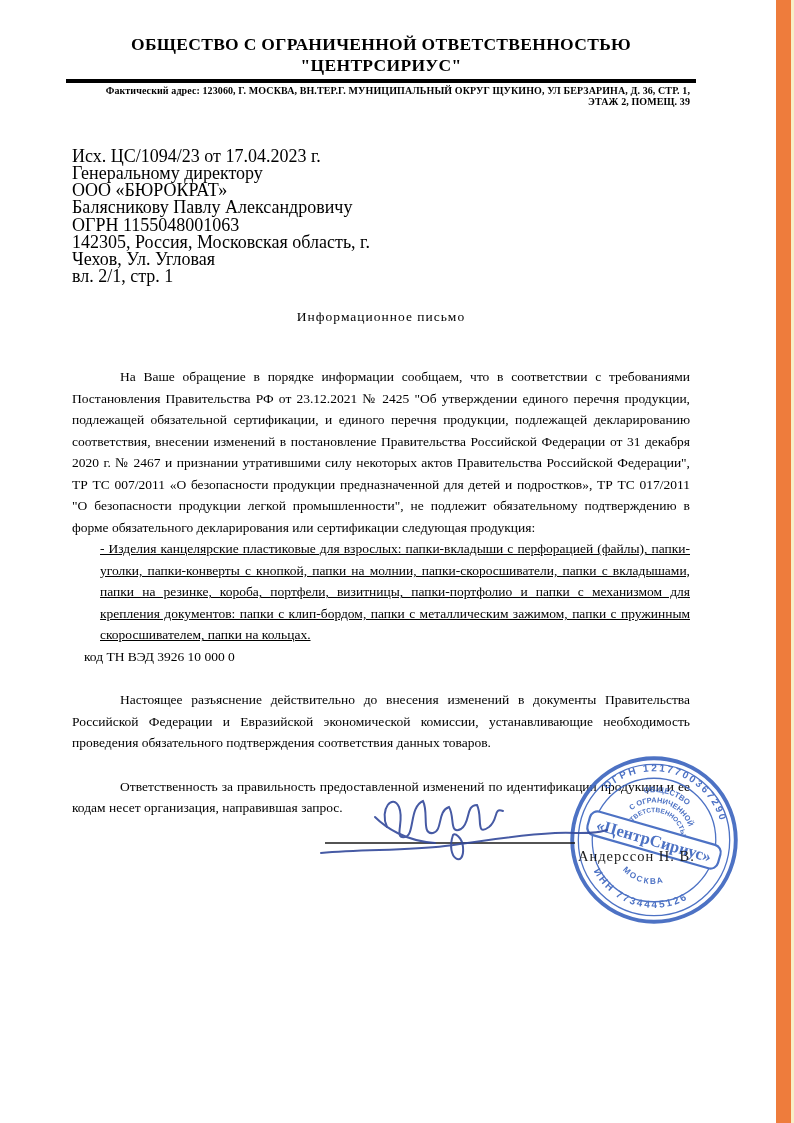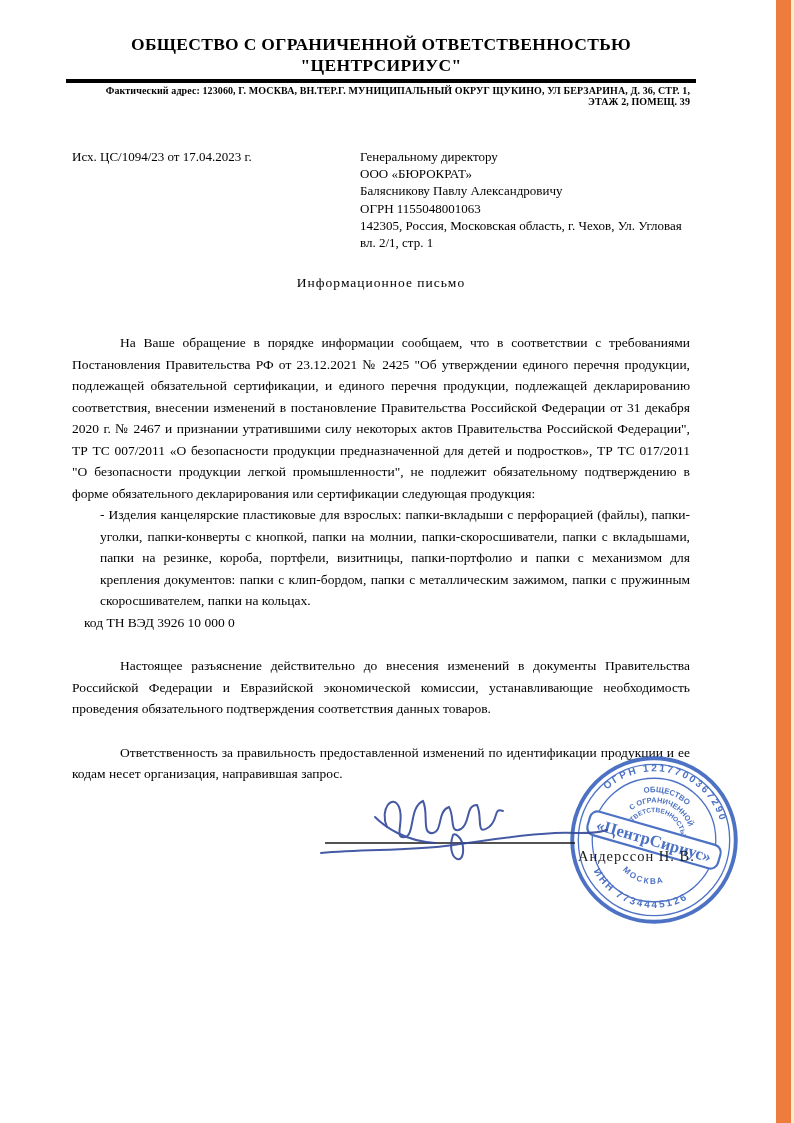--- a/index.html
+++ b/index.html
@@ -16,35 +16,36 @@
   .content{padding:34px 104px 0 72px;}
   .company-title{
     margin:0;font-size:17.5px;font-weight:bold;text-align:center;
     line-height:21px;letter-spacing:.3px;
   }
   .rule{height:4px;background:#000;margin:3px -6px 2px -6px;}
   .address-line{
     font-size:10px;font-weight:bold;text-align:right;line-height:11px;
     letter-spacing:.1px;
   }
-  .ref-row{display:flex;justify-content:space-between;margin-top:41px;font-size:13px;}
+  .ref-row{display:flex;justify-content:space-between;margin-top:41px;font-size:18px;flex-direction:column;}
   .outgoing-ref{line-height:17px;}
   .recipient-block{width:330px;line-height:17.2px;}
   .letter-title{
     text-align:center;margin-top:22px;font-size:13.5px;letter-spacing:1px;line-height:20px;
   }
   .para{
     font-size:13.5px;line-height:21.5px;text-align:justify;
     text-indent:48px;margin:0;
   }
   .para-first{margin-top:39px;}
   .para-gap{margin-top:22px;}
   .list-block{
     font-size:13.5px;line-height:21.5px;text-align:justify;
     margin:0 0 0 28px;
+    text-decoration:underline;
   }
   .code-line{font-size:13.5px;line-height:21.5px;margin-left:12px;}
   .sign-labels{
     position:absolute;left:72px;top:803px;font-size:13px;line-height:17.5px;z-index:3;
   }
   .signature-svg{position:absolute;left:315px;top:783px;z-index:2;}
   .stamp-wrap{position:absolute;left:567px;top:753px;width:174px;height:174px;z-index:1;opacity:.93;}
   .signer-name{
     position:absolute;left:578px;top:848px;font-size:14.5px;letter-spacing:1px;
     color:#1c1c1c;z-index:4;white-space:nowrap;

